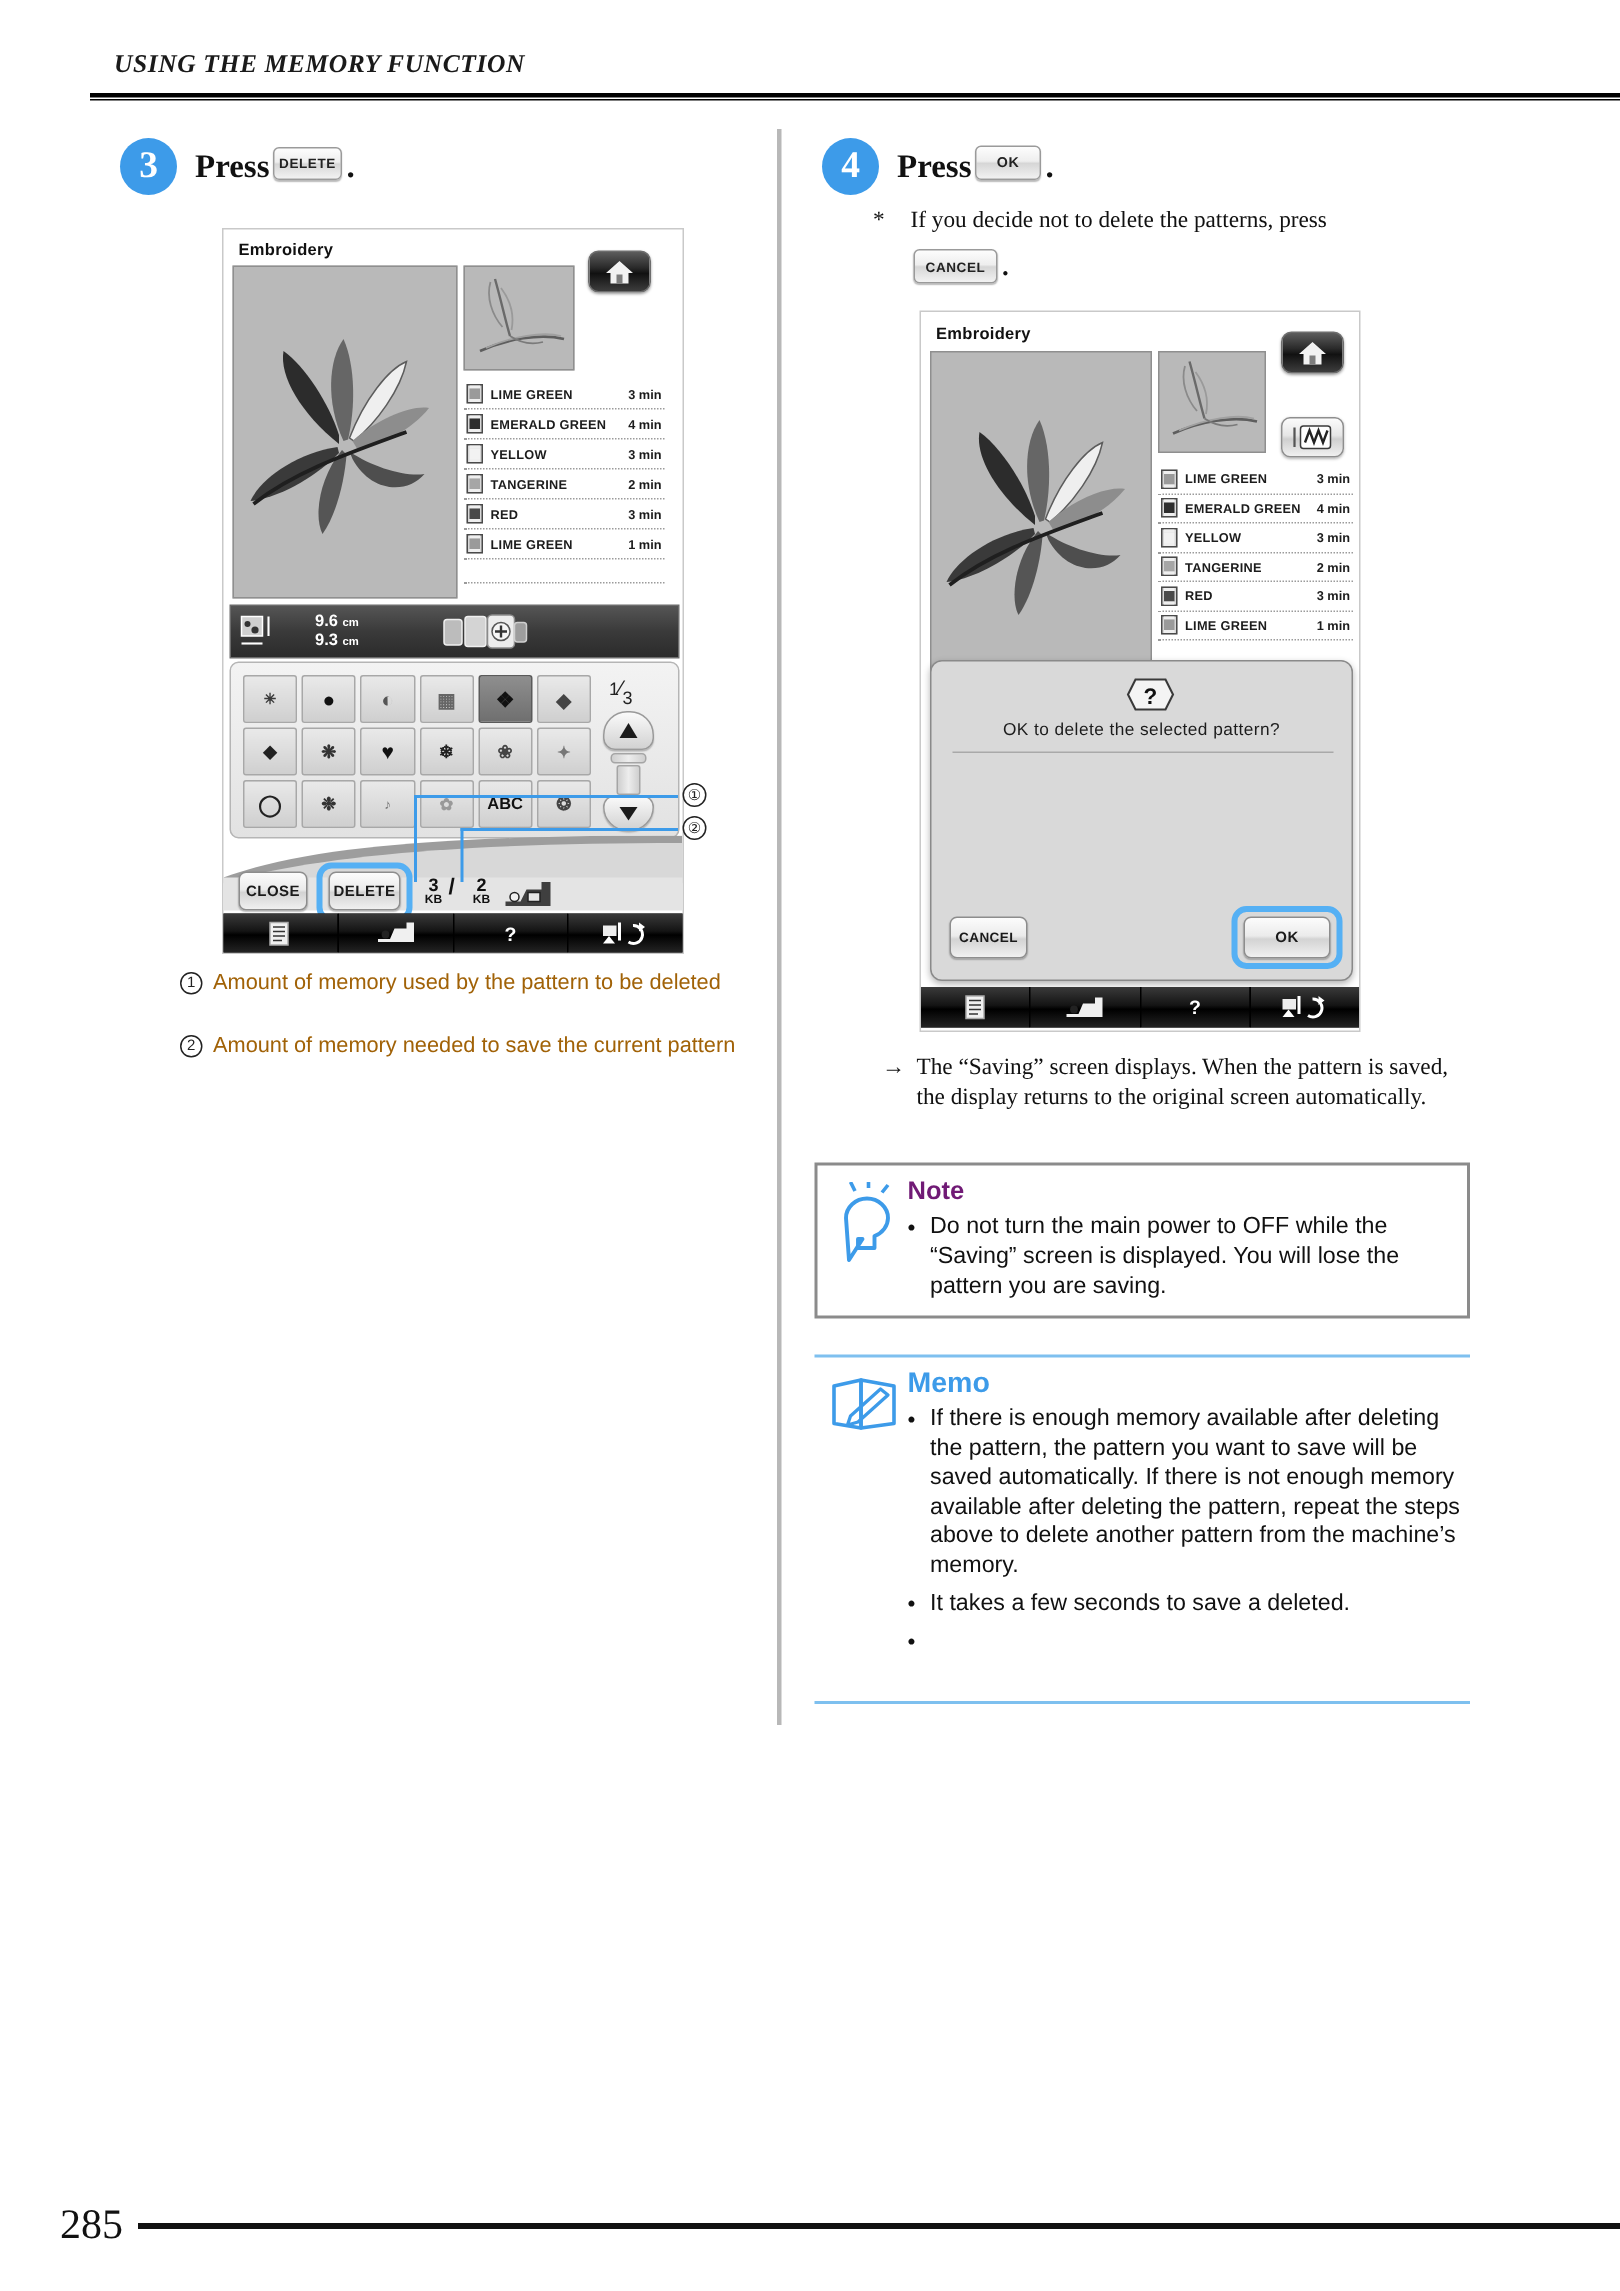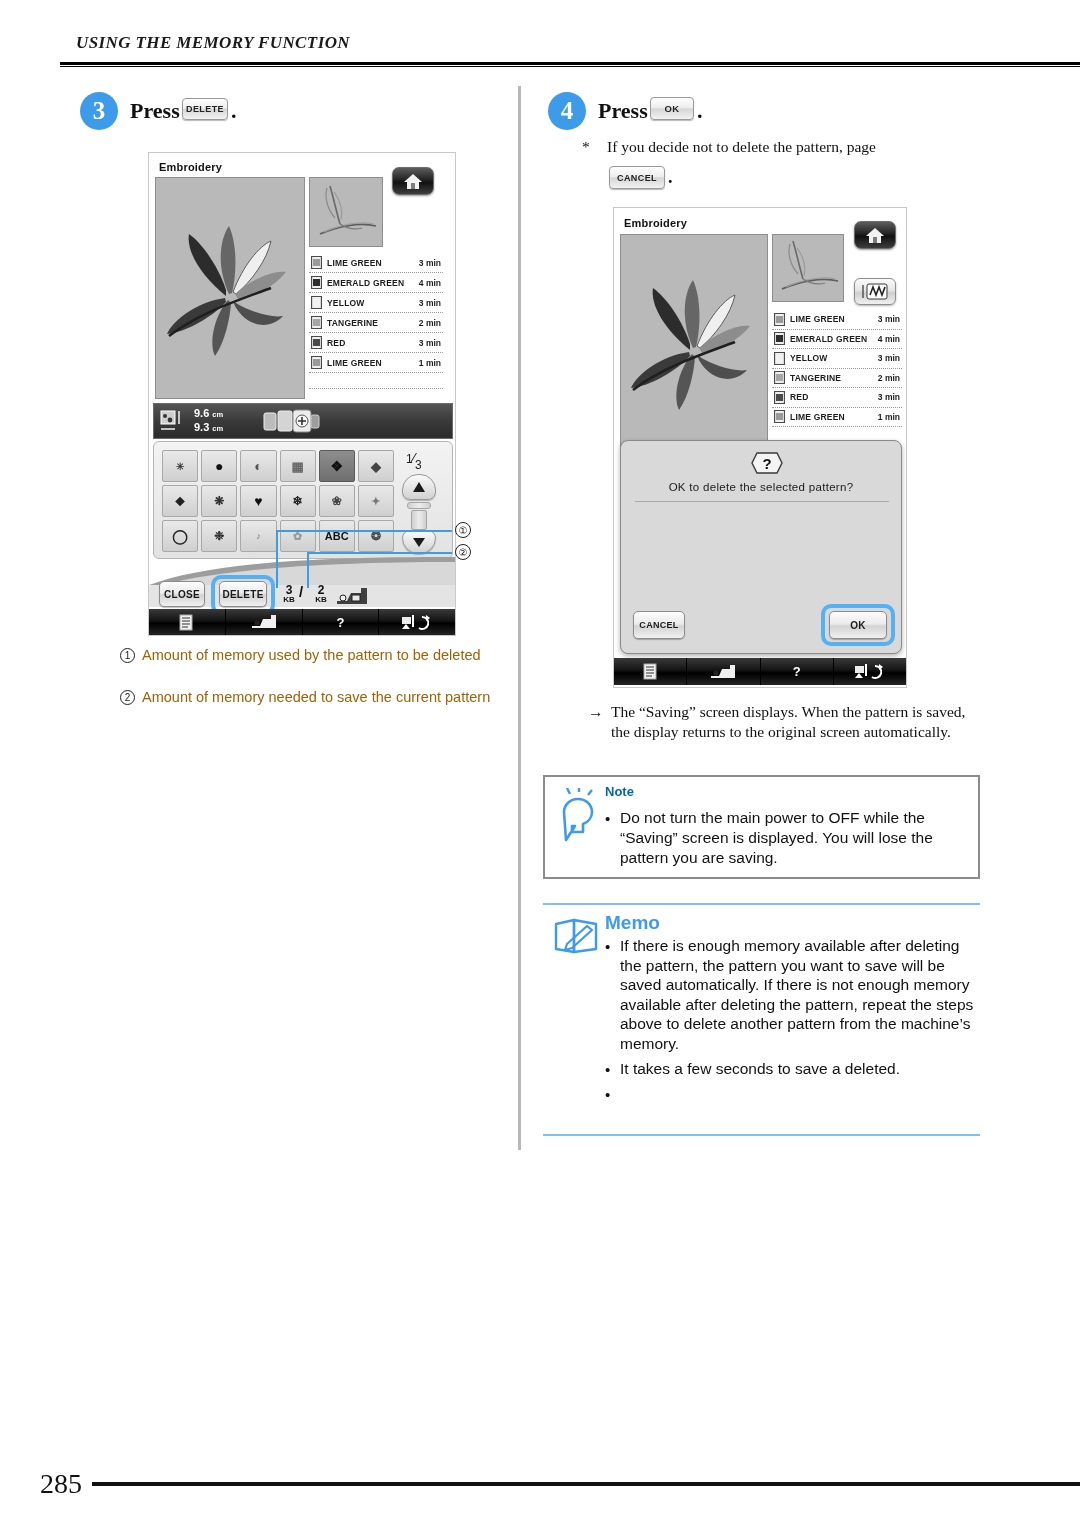--- a/index.html
+++ b/index.html
@@ -84,21 +84,21 @@
   .spool .cap-b{bottom:0;height:2px;background:#efefef;}
   .spool .body{top:2px;bottom:2px;left:1px;right:1px;position:absolute;}
   .tname{flex:1;font-size:8.5px;font-weight:bold;color:#1c1c1c;letter-spacing:.2px;white-space:nowrap;}
   .ttime{flex:none;font-size:8.5px;font-weight:bold;color:#1c1c1c;text-align:right;}
 
   
   .sizebar{
     position:absolute;
     background:linear-gradient(#555 0%,#3a3a3a 50%,#2b2b2b 100%);
     border:1px solid #6b6b6b;box-sizing:border-box;
-    display:flex;align-items:center;
+    display:flex;align-items:center;gap:16px;
   }
   .dimtxt{color:#fff;font-size:11px;font-weight:bold;line-height:12px;}
   .dimtxt small{font-size:7.5px;font-weight:bold;}
 
   
   .gridpanel{
     position:absolute;
     background:linear-gradient(#f3f3f3 0%,#e2e2e2 100%);
     border:1px solid #b5b5b5;border-radius:6px;box-sizing:border-box;
   }
@@ -168,21 +168,21 @@
     font-size:10px;display:flex;align-items:center;justify-content:center;
     box-sizing:border-box;
   }
 
   
   .starnote{position:absolute;font-family:"Liberation Serif",serif;font-size:15.5px;color:#111;}
   .arrownote{position:absolute;font-family:"Liberation Serif",serif;font-size:15.5px;color:#111;line-height:20px;}
 
   
   .notebox{position:absolute;border:2px solid #8b8b8b;box-sizing:border-box;background:#fff;}
-  .noteword{position:absolute;color:#0369a1;font-size:13px;font-weight:bold;}
+  .noteword{position:absolute;color:#701a75;font-size:17px;font-weight:bold;}
   .notetext{position:absolute;font-size:15.5px;color:#111;line-height:20px;}
   .bullet{position:absolute;font-size:15px;color:#111;}
 
   .memorule{position:absolute;height:2px;background:#7ec0ef;}
   .memoword{position:absolute;color:#3d9be9;font-size:19px;font-weight:bold;}
   .memotext{position:absolute;font-size:15.5px;color:#111;line-height:19.5px;}
 
   
   .pagenum{
     position:absolute;left:40px;top:1468px;
@@ -473,21 +473,21 @@
   <div class="caption" style="left:142px;top:646px;width:360px;">Amount of memory used by the pattern to be deleted</div>
   <div class="capnum" style="left:120px;top:690px;">2</div>
   <div class="caption" style="left:142px;top:688px;width:360px;">Amount of memory needed to save the current pattern</div>
 
   <div class="stepnum" style="left:548px;top:92px;">4</div>
   <div class="stepword" style="left:598px;top:98px;">Press</div>
   <div class="uibtn" style="position:absolute;left:650px;top:97px;width:44px;height:23px;font-size:9.5px;letter-spacing:.4px;">OK</div>
   <div class="period" style="left:697px;top:98px;">.</div>
 
   <div class="starnote" style="left:582px;top:138px;">*</div>
-  <div class="starnote" style="left:607px;top:138px;width:360px;">If you decide not to delete the pattern, page</div>
+  <div class="starnote" style="left:607px;top:138px;width:360px;">If you decide not to delete the patterns, press</div>
   <div class="uibtn" style="position:absolute;left:609px;top:166px;width:56px;height:23px;font-size:9px;letter-spacing:.4px;">CANCEL</div>
   <div class="period" style="left:668px;top:167px;font-size:18px;">.</div>
 
   <div class="lcd" style="left:613px;top:207px;width:294px;height:481px;">
 
     <div class="lcd-title" style="left:10px;top:9px;">Embroidery</div>
 
     <div class="preview-big" style="left:6px;top:26px;width:148px;height:215px;">
       <svg width="148" height="215" viewBox="0 0 148 215">
         <g transform="translate(74,115)">

